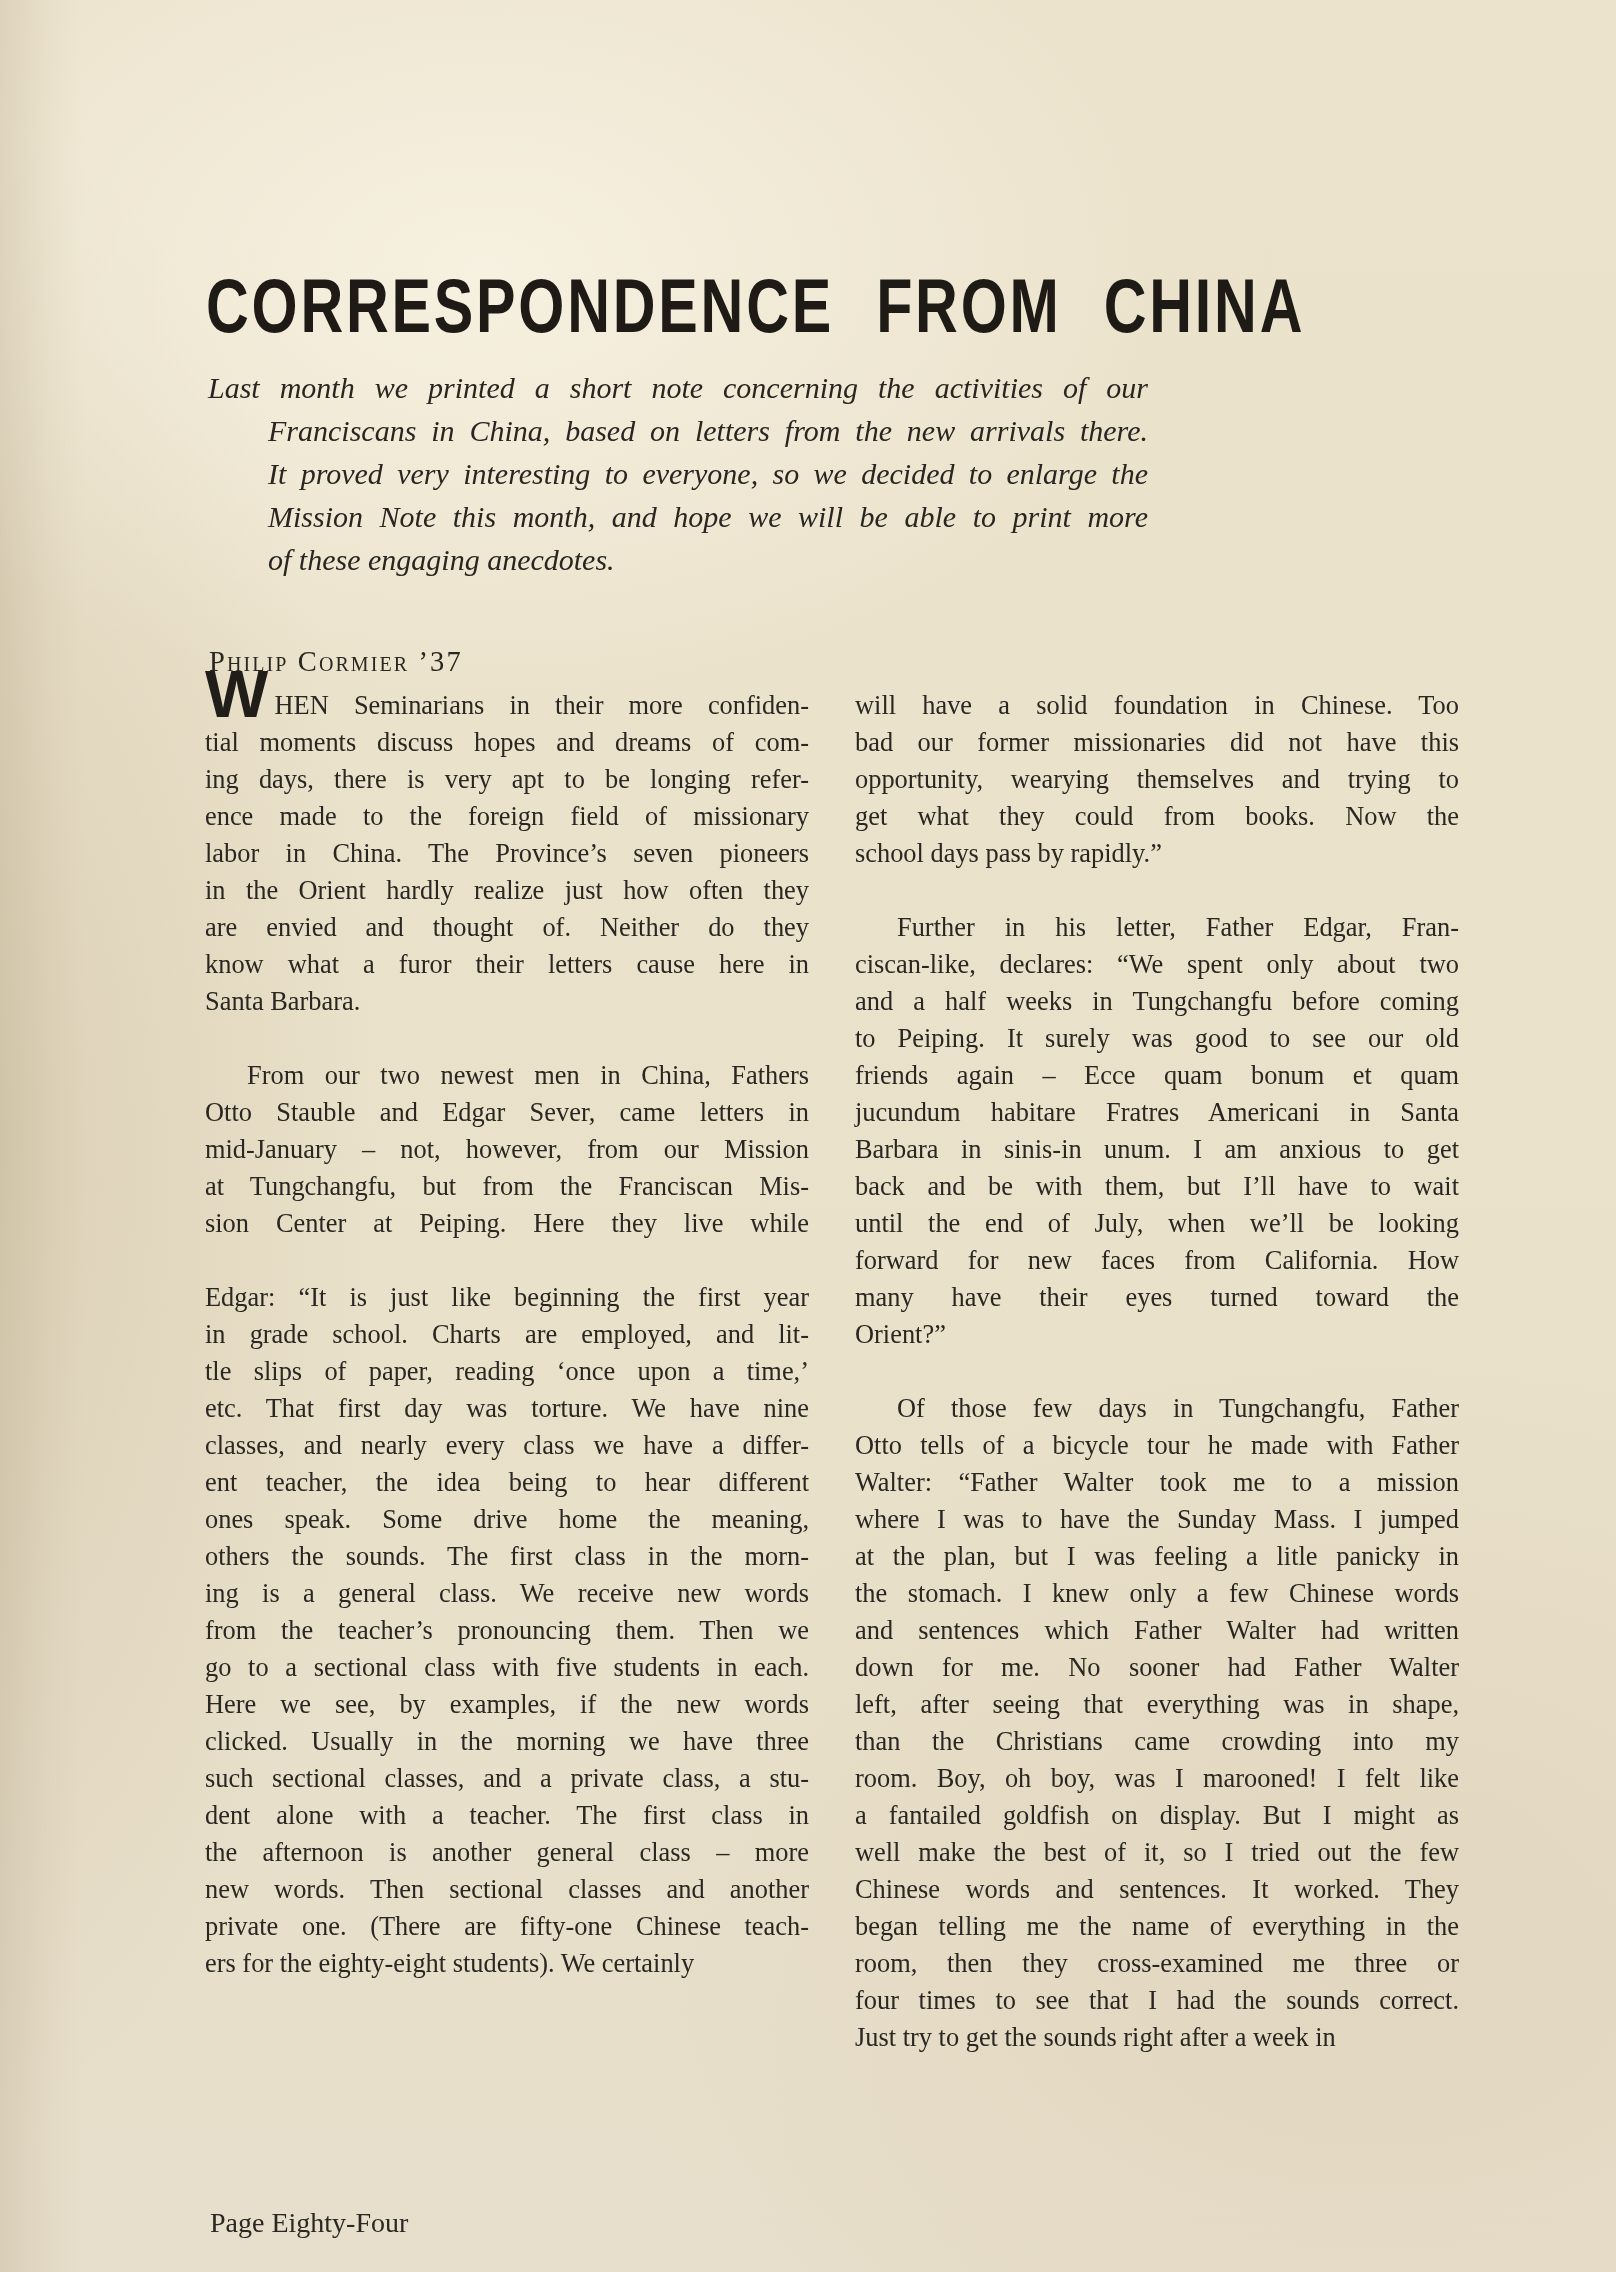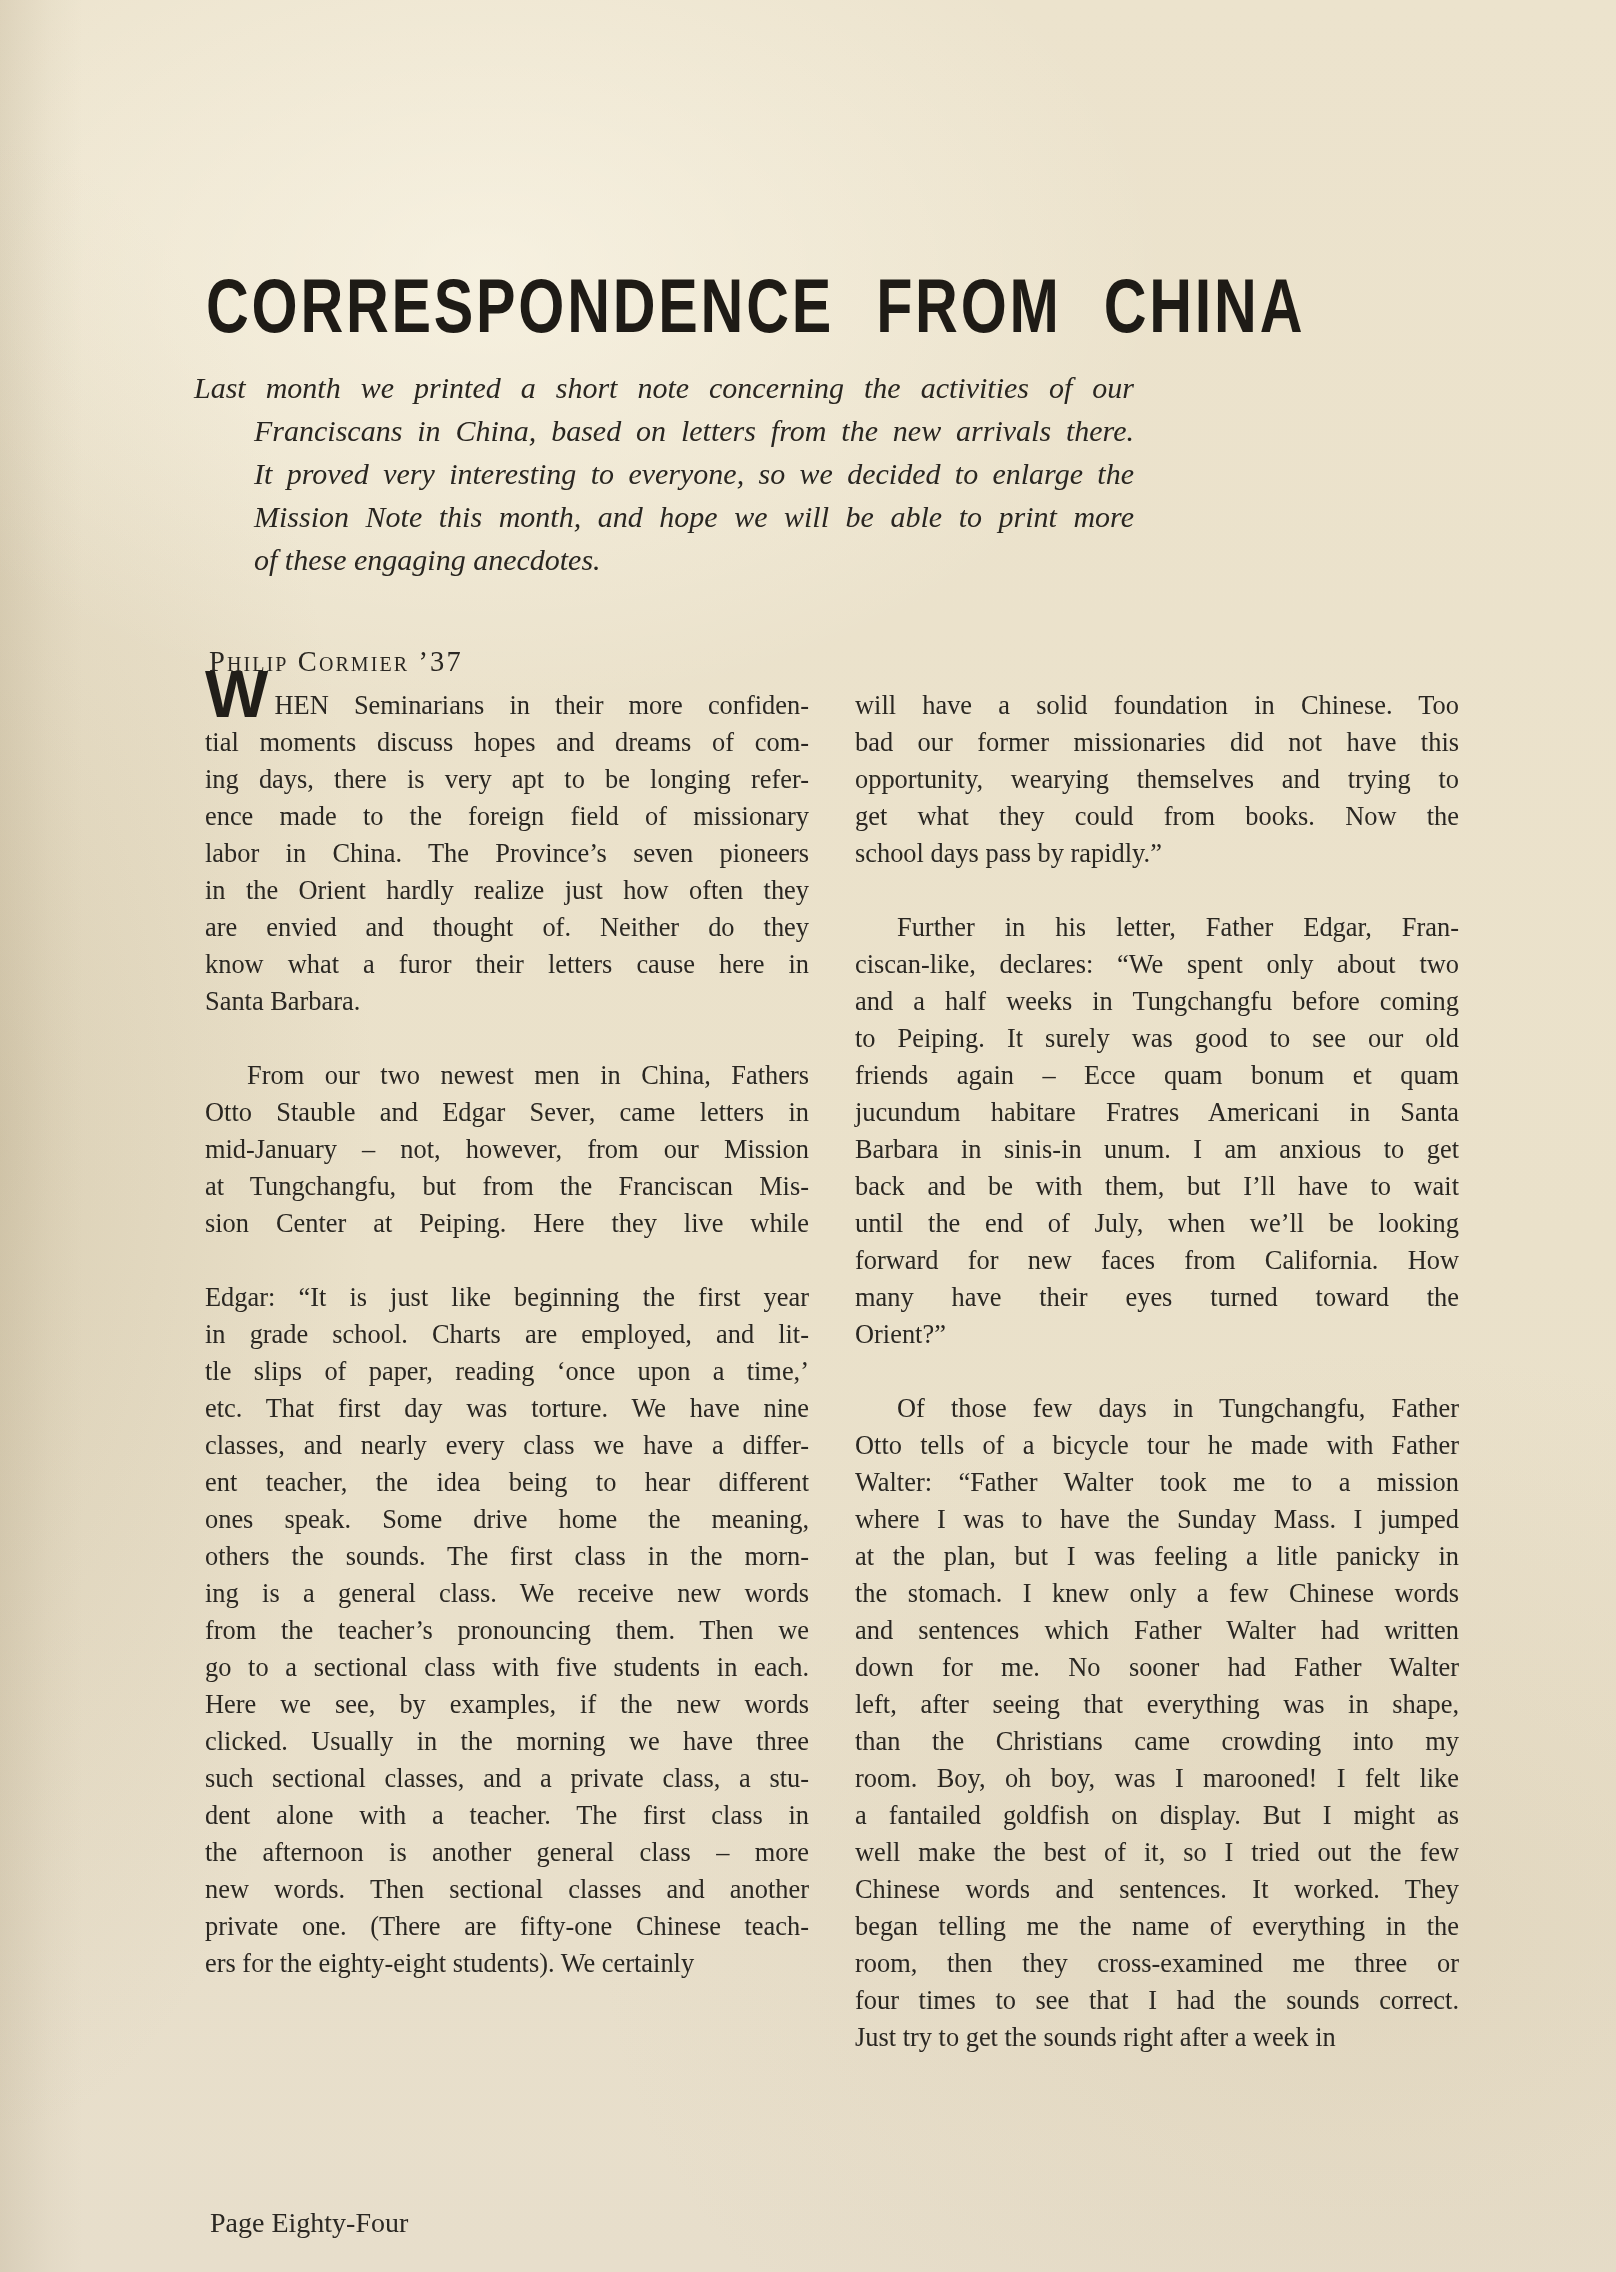--- a/index.html
+++ b/index.html
@@ -17,21 +17,21 @@
   
   .edge-shade{position:absolute;left:0;top:0;width:83px;height:100%;
     background:linear-gradient(90deg, rgba(150,132,98,0.18), rgba(150,132,98,0.05) 60%, rgba(150,132,98,0) 100%);}
   .title{
     position:absolute;left:206px;top:268px;white-space:nowrap;
     font-family:"Liberation Sans","DejaVu Sans",sans-serif;
     font-weight:700;font-size:75px;line-height:1;color:#1e1b16;
     letter-spacing:3.5px;word-spacing:29px;
     transform:scale(0.79,1.02);transform-origin:left top;
   }
-  .intro{position:absolute;left:194px;top:366px;width:940px;
+  .intro{position:absolute;left:208px;top:366px;width:940px;
     font-style:italic;font-size:30px;line-height:43px;color:#292621;}
   .intro .line{text-align:justify;text-align-last:justify;}
   .intro .line.ind{padding-left:60px;}
   .intro .line.last{text-align-last:left;}
   .byline{position:absolute;left:209px;top:608px;
     font-variant:small-caps;font-size:28.5px;letter-spacing:2.1px;color:#2a2722;margin-top:38px;}
   .columns{position:absolute;left:205px;top:687px;width:1298px;
     display:flex;gap:46px;}
   .col{width:604px;font-size:26.4px;line-height:37px;color:#2a2722;}
   .para{margin:0 0 37px 0;}

